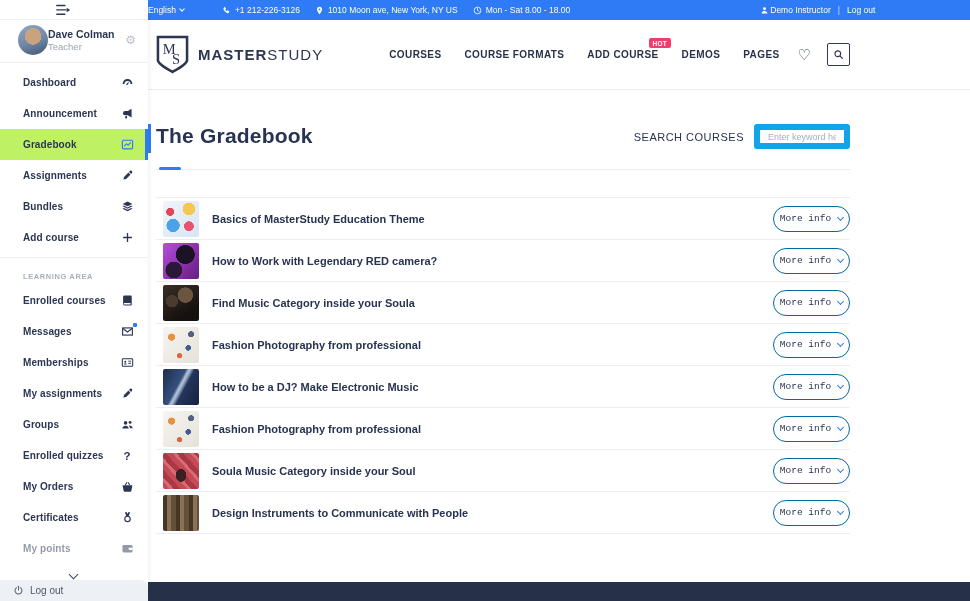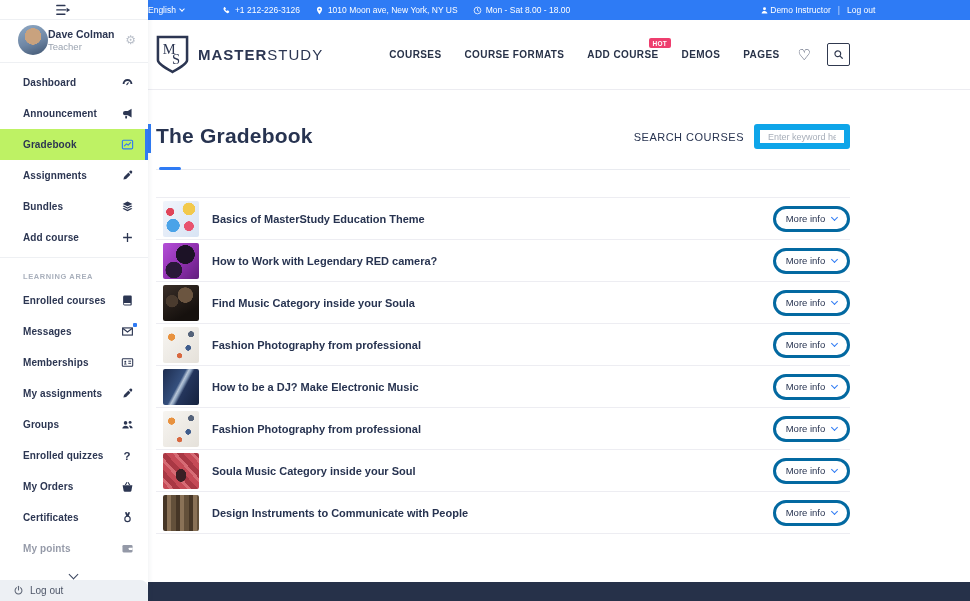--- a/index.html
+++ b/index.html
@@ -75,21 +75,21 @@
   .sc-label{font-size:11px; font-weight:400; letter-spacing:.5px; color:#273350;}
   .sc-input{width:96px; height:25px; border:6px solid #0ea5e9; border-radius:3px; font-size:9px; padding:0 8px; color:#273350; outline:none; font-family:"Liberation Sans",sans-serif;}
   .sc-input::placeholder{color:#a7aeb9;}
   .tab-line{margin-top:20px; height:1px; background:#e9ebf0; position:relative;}
   .tab-line::before{content:""; position:absolute; left:3px; top:-2px; width:22px; height:3px; border-radius:2px; background:var(--blue);}
 
   .course-list{margin-top:27px; border-top:1px solid var(--div);}
   .course-row{height:42px; display:flex; align-items:center; border-bottom:1px solid var(--div); cursor:pointer; padding-left:7px;}
   .thumb{width:36px; height:36px; border-radius:2px; flex:0 0 auto; background:#ddd;}
   .course-title{flex:1; padding-left:13px; font-size:11px; font-weight:600; color:#273350;}
-  .more-info{display:flex; align-items:center; justify-content:center; gap:7px; width:77px; height:26px; border:3px solid #0369a1; border-radius:14px; background:#fff; font-size:9.5px; color:#273350; cursor:pointer; font-family:Liberation Sans, sans-serif;}
+  .more-info{display:flex; align-items:center; justify-content:center; gap:7px; width:77px; height:26px; border:1px solid #0369a1; border-radius:14px; background:#fff; font-size:9.5px; color:#273350; cursor:pointer; font-family:Liberation Mono, monospace;}
   .more-info .chev-down{width:5px;height:5px;border-right:1.6px solid var(--blue);border-bottom:1.6px solid var(--blue);transform:rotate(45deg); margin-top:-3px;}
 
   
   .thumb-theme-illustration{background:radial-gradient(circle at 72% 22%,#f2c94c 0 16%,transparent 17%),radial-gradient(circle at 28% 68%,#4aa3e8 0 18%,transparent 19%),radial-gradient(circle at 72% 70%,#e8536f 0 13%,transparent 14%),radial-gradient(circle at 20% 30%,#e0455a 0 10%,transparent 11%),linear-gradient(135deg,#f0f4fb,#d8e4f4);}
   .thumb-red-camera{background:radial-gradient(circle at 62% 32%,#1c1226 0 28%,transparent 29%),radial-gradient(circle at 30% 75%,#2a1838 0 22%,transparent 23%),linear-gradient(130deg,#b44fd8 0%,#8e2fae 55%,#61207c 100%);}
   .thumb-concert-dark{background:radial-gradient(circle at 62% 28%,#6b5540 0 22%,transparent 23%),radial-gradient(circle at 25% 45%,#4a3b2e 0 18%,transparent 19%),linear-gradient(150deg,#3a2f28,#16110e 75%);}
   .thumb-photo-collage{background:radial-gradient(circle at 24% 28%,#e8923f 0 9%,transparent 10%),radial-gradient(circle at 70% 58%,#3e5c8c 0 8%,transparent 9%),radial-gradient(circle at 46% 80%,#d8683f 0 7%,transparent 8%),radial-gradient(circle at 78% 20%,#55637a 0 7%,transparent 8%),linear-gradient(135deg,#f7f5f1,#e5e1da);}
   .thumb-dj-navy{background:linear-gradient(118deg,#1d2c4e 0%,#35507e 42%,#b8c6d8 48%,#8aa0bd 52%,#24355c 58%,#15223e 100%);}
   .thumb-floral-red{background:radial-gradient(ellipse at 50% 62%,#3a1f24 0 20%,transparent 21%),repeating-linear-gradient(48deg,#c54a56 0 5px,#d66b74 5px 8px,#a93844 8px 13px);}
   .thumb-instruments-brown{background:repeating-linear-gradient(90deg,#463626 0 4px,#8a7257 4px 8px,#63503a 8px 13px),linear-gradient(#9c8265,#7a6248);}

